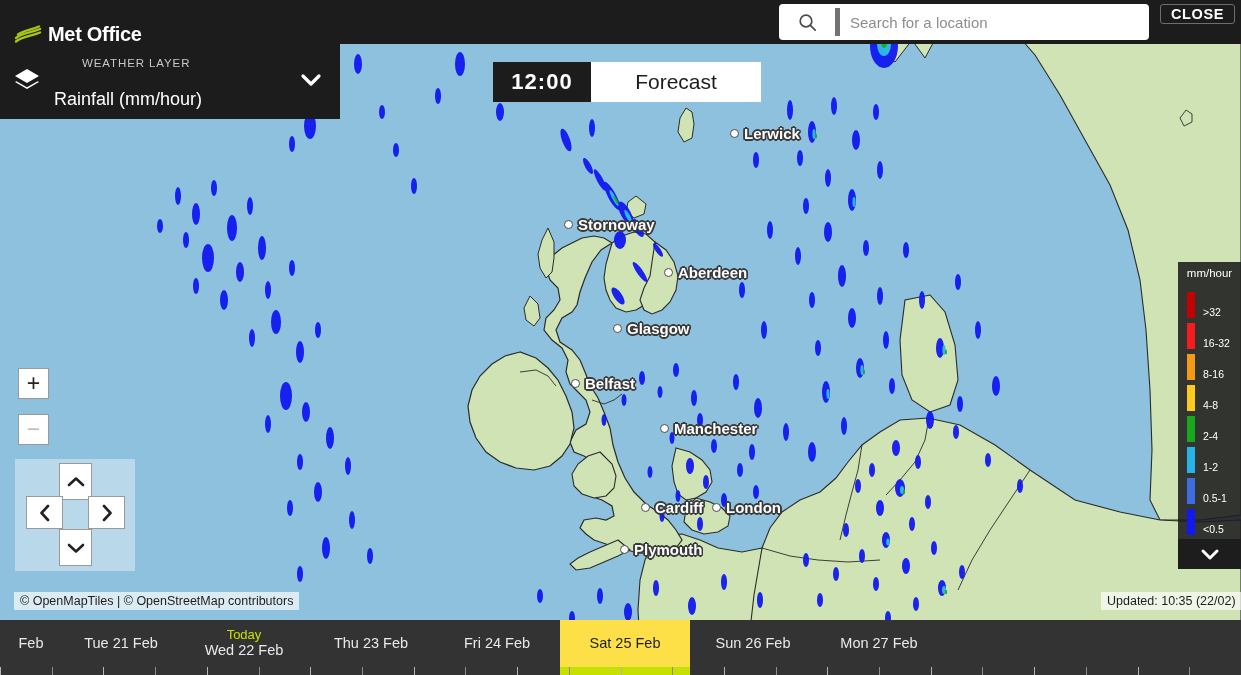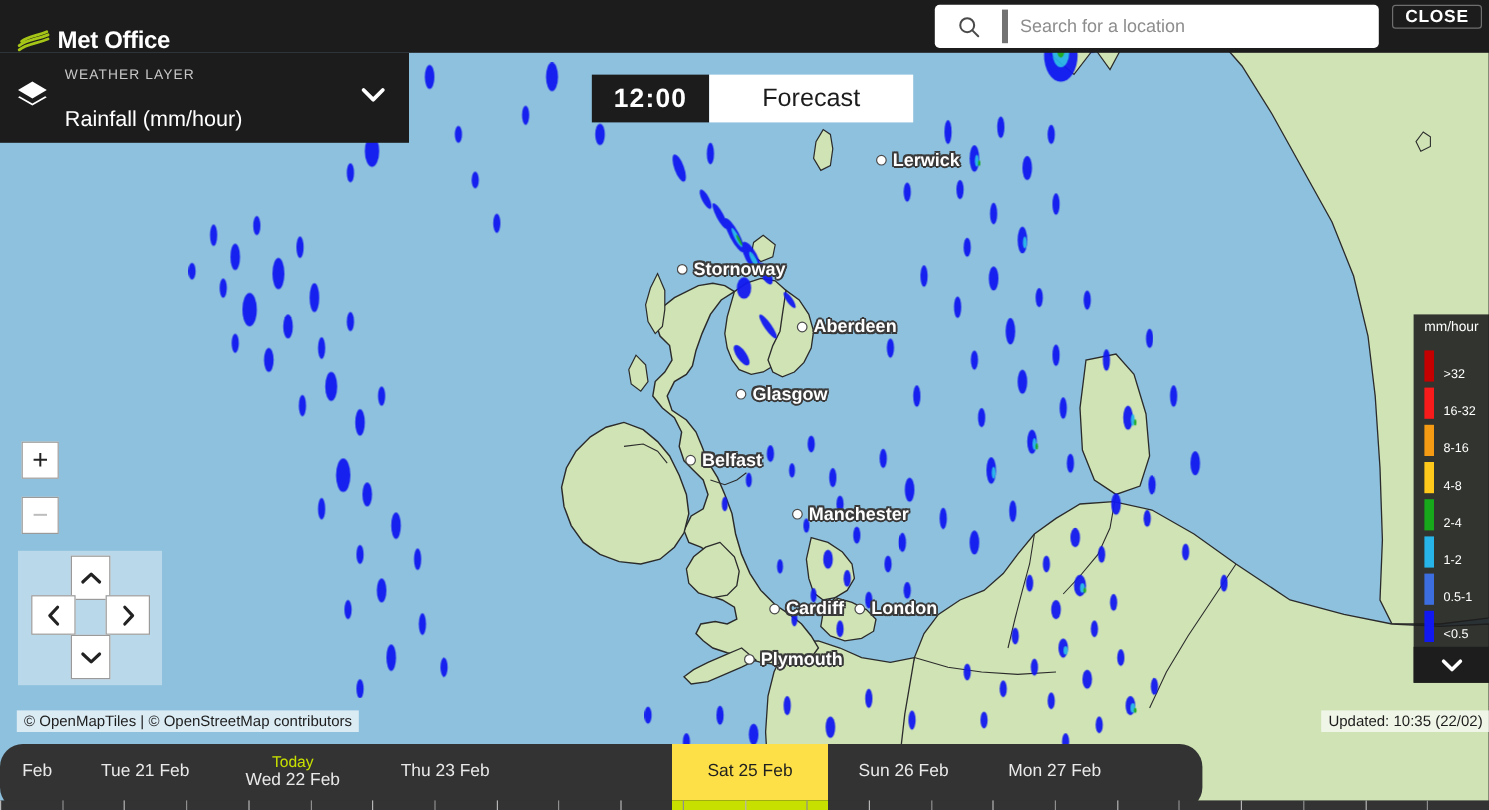--- a/index.html
+++ b/index.html
@@ -67,21 +67,21 @@
   }
 
   
   #layer-panel {
     position: absolute; left: 0; top: 44px; width: 340px; height: 75px;
     background: #1c1c1c; z-index: 35;
     display: flex; align-items: center; cursor: pointer;
   }
   #layer-icon { margin-left: 12px; flex: 0 0 auto; }
   #layer-texts { margin-left: 12px; flex: 1 1 auto; }
-  #layer-kicker { font-size: 11.5px; color: #c7c7c7; letter-spacing: 0.9px; text-transform: uppercase; }
+  #layer-kicker { font-size: 11.5px; color: #c7c7c7; letter-spacing: 0.9px; text-transform: uppercase; margin-left: 28px; }
   #layer-value { font-size: 18px; color: #ffffff; margin-top: 18px; }
   #layer-chevron { margin-right: 18px; flex: 0 0 auto; }
 
   
   #time-pill {
     position: absolute; left: 493px; top: 62px; height: 40px;
     display: flex; z-index: 30;
   }
   #time-value {
     background: #1c1c1c; color: #ffffff;
@@ -143,22 +143,22 @@
   .legend-row { display: flex; align-items: flex-end; height: 31px; padding-left: 9px; }
   .legend-swatch { width: 8px; height: 26px; flex: 0 0 auto; }
   .legend-lbl { font-size: 10.5px; color: #ffffff; margin-left: 8px; white-space: nowrap; }
   #legend-collapse {
     height: 30px; display: flex; align-items: center; justify-content: center;
     cursor: pointer; background: rgba(28,28,28,0.95);
   }
 
   
   #date-bar {
-    position: absolute; left: 0; top: 620px; width: 1002px; height: 55px;
-    background: #333333; z-index: 40; border-radius: 19px;
+    position: absolute; left: 0; top: 620px; width: 1241px; height: 55px;
+    background: #333333; z-index: 40;
   }
   #date-strip { position: relative; width: 1241px; height: 47px; }
   .date-cell {
     position: absolute; top: 0; height: 47px;
     display: flex; flex-direction: column; align-items: center; justify-content: center;
     cursor: pointer;
   }
   .date-cell.active { background: #fde047; }
   .date-today-tag { font-size: 13px; color: #c7e000; line-height: 1.1; }
   .date-name { font-size: 14.5px; color: #e9e9e9; line-height: 1.15; white-space: nowrap; }
@@ -633,20 +633,23 @@
       <div class="date-cell" style="left:62px; width:118px;">
         <span class="date-name">Tue 21 Feb</span>
       </div>
       <div class="date-cell" style="left:180px; width:128px;">
         <span class="date-today-tag">Today</span>
         <span class="date-name">Wed 22 Feb</span>
       </div>
       <div class="date-cell" style="left:308px; width:126px;">
         <span class="date-name">Thu 23 Feb</span>
       </div>
+      <div class="date-cell" style="left:434px; width:126px;">
+        <span class="date-name">Fri 24 Feb</span>
+      </div>
       <div class="date-cell active" style="left:560px; width:130px;">
         <span class="date-name">Sat 25 Feb</span>
         <span class="date-forecast-tag">FORECAST</span>
       </div>
       <div class="date-cell" style="left:690px; width:126px;">
         <span class="date-name">Sun 26 Feb</span>
       </div>
       <div class="date-cell" style="left:816px; width:126px;">
         <span class="date-name">Mon 27 Feb</span>
       </div>

